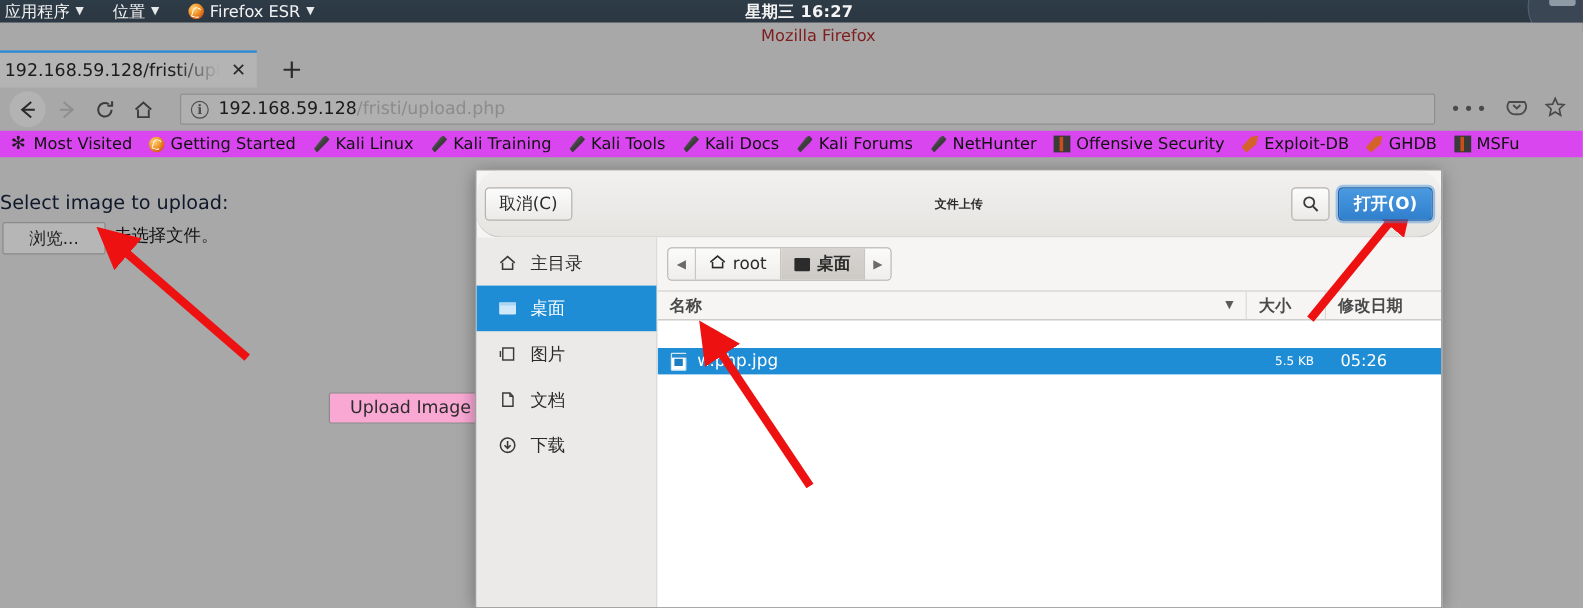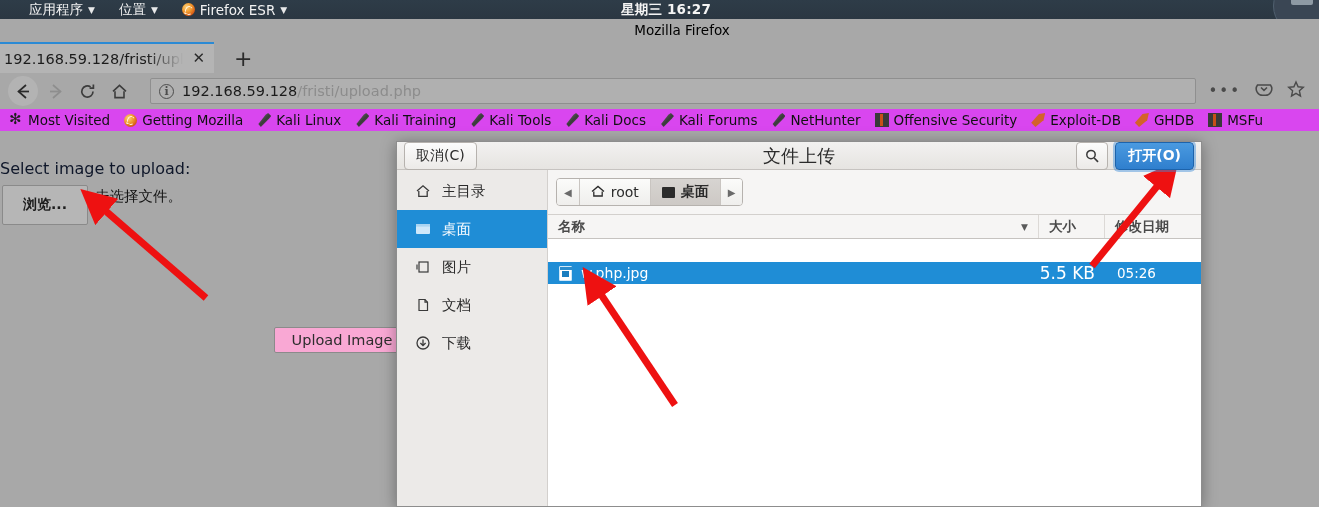--- a/index.html
+++ b/index.html
@@ -12,21 +12,21 @@
   #root { position: relative; width: 1319px; height: 507px; }
 
   
   .panel {
     position: absolute; left: 0; top: 0; width: 1319px; height: 19px;
     background: linear-gradient(180deg,#2e3c48 0%,#2b3742 100%);
     color: #f2f2f2; font-size: 13.5px;
     display: flex; align-items: center;
   }
   .panel-item { display: flex; align-items: center; gap: 5px; padding: 0 12px; height: 19px; }
-  .panel-item.first { padding-left: 4px; margin-left: 25px; }
+  .panel-item.first { padding-left: 4px; }
   .caret { font-size: 9px; opacity: .95; }
   .ff-dot {
     width: 13px; height: 13px; border-radius: 50%;
     background: radial-gradient(circle at 35% 32%, #ffd27a 0%, #f09a2e 40%, #d65c17 72%, #9c3d0d 100%);
     display: inline-block; position: relative;
   }
   .ff-dot::after{
     content:""; position:absolute; left:3px; top:2.5px; width:6px;height:7px;
     border:1.6px solid #fff6e8; border-radius:50% 50% 50% 10%; border-right-color:transparent;
     transform:rotate(15deg);
@@ -42,21 +42,21 @@
   }
   .tray-blob2 {
     position: absolute; right: 6px; top: -6px; width: 22px; height: 11px;
     background: #8e9aa4; border-radius: 2px;
   }
 
   
   .ffwin { position: absolute; left: 0; top: 19px; width: 1319px; height: 488px; background: #a8a8a8; }
   .titlebar {
     height: 22px; display: flex; align-items: center; justify-content: center;
-    font-size: 13.5px; color: #000000; background: #a8a8a8; padding-left: 45px;
+    font-size: 13.5px; color: #7f1d1d; background: #a8a8a8; padding-left: 45px;
   }
   .tabstrip { height: 32px; background: #a8a8a8; display: flex; align-items: flex-end; position: relative; }
   .tab {
     position: relative; height: 31px; width: 218px; margin-left: -4px;
     background: #b4b4b4; border-top: 2px solid #2b8ad4;
     display: flex; align-items: center; padding: 0 6px 0 8px; gap: 6px;
   }
   .tab-title {
     flex: 1; font-size: 14.5px; color: #1c1c1c; white-space: nowrap; overflow: hidden;
     -webkit-mask-image: linear-gradient(90deg,#000 80%,transparent 100%);
@@ -101,53 +101,53 @@
   .ico-book { background: #3a3a3a; }
   .ico-book::after{ content:""; position:absolute; left:5px; top:1px; width:3px; height:12px; background:#c94f1a; }
   .ico-leaf {
     background: #d4622a; clip-path: polygon(0% 70%, 55% 8%, 100% 0%, 88% 52%, 30% 100%);
   }
 
   
   .content { position: absolute; left: 0; top: 130px; width: 1319px; height: 358px; background: #a8a8a8; }
   .page-label { position: absolute; left: 0; top: 10px; font-size: 16px; color: #0f172a; }
   .filebtn {
-    position: absolute; left: 2px; top: 36px; width: 86px; height: 40px;
+    position: absolute; left: 2px; top: 36px; width: 86px; height: 27px;
     background: #b6b6b6; border: 1px solid #8a8a8a; border-radius: 2px;
     display: flex; align-items: center; justify-content: center;
-    font-size: 14px; color: #1d1d1d; font-weight: bold;
+    font-size: 14px; color: #1d1d1d;
   }
   .nofile { position: absolute; left: 95px; top: 38px; font-size: 14.5px; color: #131313; }
   .uploadbtn {
     position: absolute; left: 274px; top: 178px; width: 136px; height: 26px;
     background: #f9a8d4; border: 1px solid #8b8b8b; border-radius: 2px;
     display: flex; align-items: center; justify-content: center;
     font-size: 14.5px; color: #2d2d2d;
   }
 
   
   .dialog {
     position: absolute; left: 396px; top: 141px; width: 806px; height: 366px;
     background: #f6f5f4; border: 1px solid #8d8d8d;
     box-shadow: 0 2px 14px rgba(0,0,0,.35);
     display: flex; flex-direction: column; overflow: hidden;
   }
   .dlg-head {
-    height: 28px; background: linear-gradient(180deg,#f2f1f0,#e6e4e1);
+    height: 56px; background: linear-gradient(180deg,#f2f1f0,#e6e4e1);
     border-bottom: 1px solid #c6c3c0;
-    display: flex; align-items: center; padding: 0 7px; gap: 8px; position: relative;
+    display: flex; align-items: center; padding: 0 7px; gap: 8px; position: relative; border-radius: 20px;
   }
   .dlg-btn {
     height: 28px; padding: 0 11px; background: linear-gradient(180deg,#fcfcfc,#eceae8);
     border: 1px solid #b6b2ae; border-radius: 4px;
     display: flex; align-items: center; font-size: 14px; color: #2a2a2a;
   }
   .dlg-title {
     position: absolute; left: 0; right: 0; text-align: center;
-    font-size: 18px; font-weight: 400; color: #2b2b2b; pointer-events: none;
+    font-size: 10px; font-weight: 700; color: #2b2b2b; pointer-events: none;
   }
   .dlg-right { margin-left: auto; display: flex; align-items: center; gap: 7px; z-index: 2; }
   .dlg-search {
     width: 32px; height: 28px; background: linear-gradient(180deg,#fcfcfc,#eceae8);
     border: 1px solid #b6b2ae; border-radius: 4px;
     display: flex; align-items: center; justify-content: center;
   }
   .dlg-open {
     height: 28px; padding: 0 12px; border-radius: 4px;
     background: linear-gradient(180deg,#4a9ae0,#2f7fce);
@@ -187,21 +187,21 @@
   .ch.size { width: 66px; }
   .ch.date { width: 96px; border-right: none; }
   .sort-arrow { font-size: 9px; color: #5a5a5a; }
 
   .filelist { flex: 1; background: #fff; overflow: hidden; margin-top: 23px; }
   .filerow {
     height: 22px; display: flex; align-items: center;
     background: #1f8dd6; color: #fff; font-size: 14px;
   }
   .fr-name { flex: 1; display: flex; align-items: center; gap: 9px; padding-left: 11px; }
-  .fr-size { width: 66px; text-align: right; padding-right: 10px; font-size: 17px; }
+  .fr-size { width: 66px; text-align: right; padding-right: 10px; font-size: 10px; }
   .fr-date { width: 96px; padding-left: 12px; font-size: 13.5px; }
   .file-ico {
     width: 13px; height: 15px; background: #fff; border: 1px solid #cfe7f7; border-radius: 1px;
     position: relative; display: inline-block;
   }
   .file-ico::after {
     content: ""; position: absolute; left: 2px; top: 4px; width: 7px; height: 6px; background: #1a7ec0;
   }
   .file-ico::before {
     content: ""; position: absolute; left: 0; top: 0; width: 13px; height: 3px; background: #2a8ccd;
@@ -295,21 +295,21 @@
       </div>
     </div>
 
     <div class="bookmarks">
       <div class="bm">
         <span class="bm-ico ico-star"></span>
         <span>Most Visited</span>
       </div>
       <div class="bm">
         <span class="ff-dot"></span>
-        <span>Getting Mozilla</span>
+        <span>Getting Started</span>
       </div>
       <div class="bm">
         <span class="bm-ico ico-dragon"></span>
         <span>Kali Linux</span>
       </div>
       <div class="bm">
         <span class="bm-ico ico-dragon"></span>
         <span>Kali Training</span>
       </div>
       <div class="bm">

